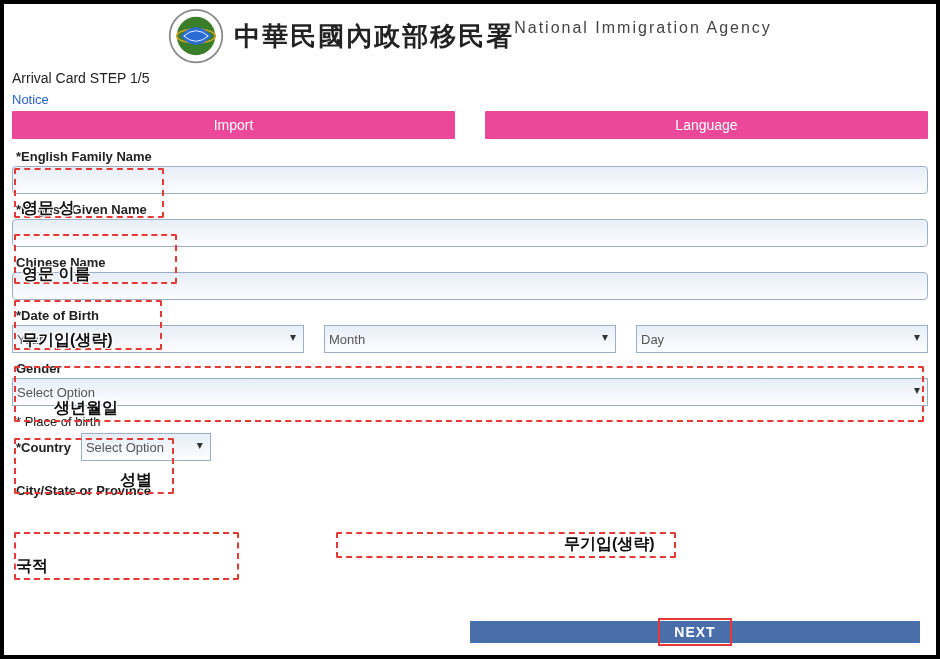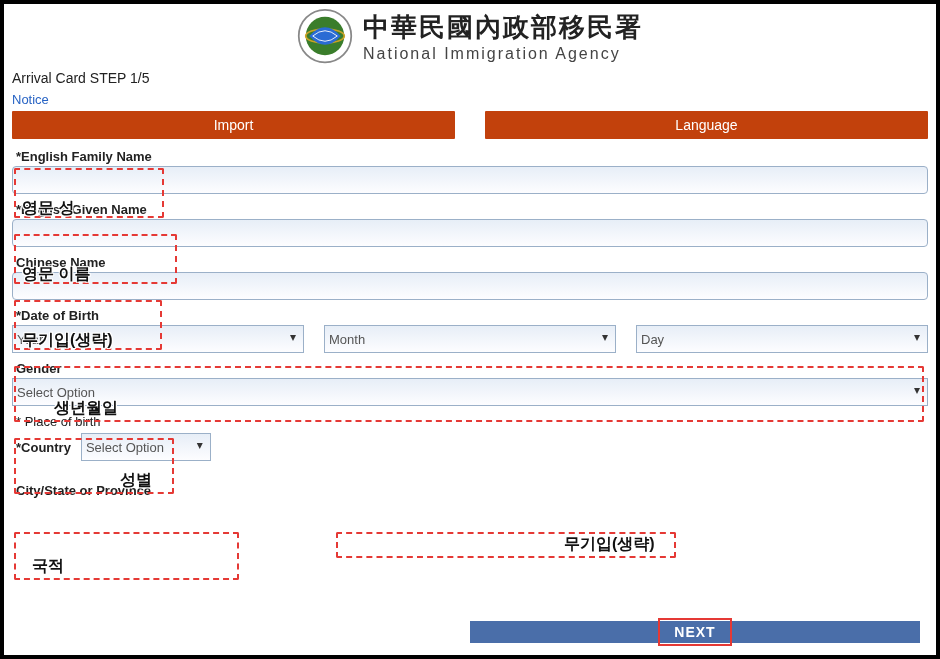--- a/index.html
+++ b/index.html
@@ -17,29 +17,29 @@
     align-items: center;
     justify-content: center;
     gap: 10px;
     margin-bottom: 6px;
   }
   .logo {
     width: 56px;
     height: 56px;
   }
   .logo svg { width: 100%; height: 100%; }
-  .header-text { display: flex; flex-direction: column; }
+  .header-text { display: flex; }
   .header-cn { font-size: 26px; font-weight: 600; font-family: "Microsoft JhengHei", "PMingLiU", serif; letter-spacing: 2px; color: #222; }
   .header-en { font-size: 16px; color: #444; letter-spacing: 2px; }
   .step { font-size: 14px; color: #222; margin: 2px 0 6px 0; }
   .notice { font-size: 13px; color: #2763c4; margin-bottom: 4px; }
   .top-buttons { display: flex; gap: 30px; margin-bottom: 8px; }
   .top-btn {
     flex: 1;
-    background: #c2410c;
+    background: #ec4899;
     color: #fff;
     text-align: center;
     padding: 6px 16px;
     font-size: 14px;
     border: none;
     border-radius: 1px;
     cursor: pointer;
   }
   .field-group { margin-bottom: 6px; position: relative; }
   .field-label {
@@ -207,16 +207,16 @@
 <div class="anno" style="left:10px; top:296px; width:148px; height:50px;"></div>
 <div class="anno-label" style="left:18px; top:326px;">무기입(생략)</div>
 
 <div class="anno" style="left:10px; top:362px; width:910px; height:56px;"></div>
 <div class="anno-label" style="left:50px; top:394px;">생년월일</div>
 
 <div class="anno" style="left:10px; top:434px; width:160px; height:56px;"></div>
 <div class="anno-label" style="left:116px; top:466px;">성별</div>
 
 <div class="anno" style="left:10px; top:528px; width:225px; height:48px;"></div>
-<div class="anno-label" style="left:28px; top:552px;">국적</div>
+<div class="anno-label" style="left:12px; top:552px;">국적</div>
 
 <div class="anno" style="left:332px; top:528px; width:340px; height:26px;"></div>
 <div class="anno-label" style="left:560px; top:530px;">무기입(생략)</div>
 
 </body></html>

